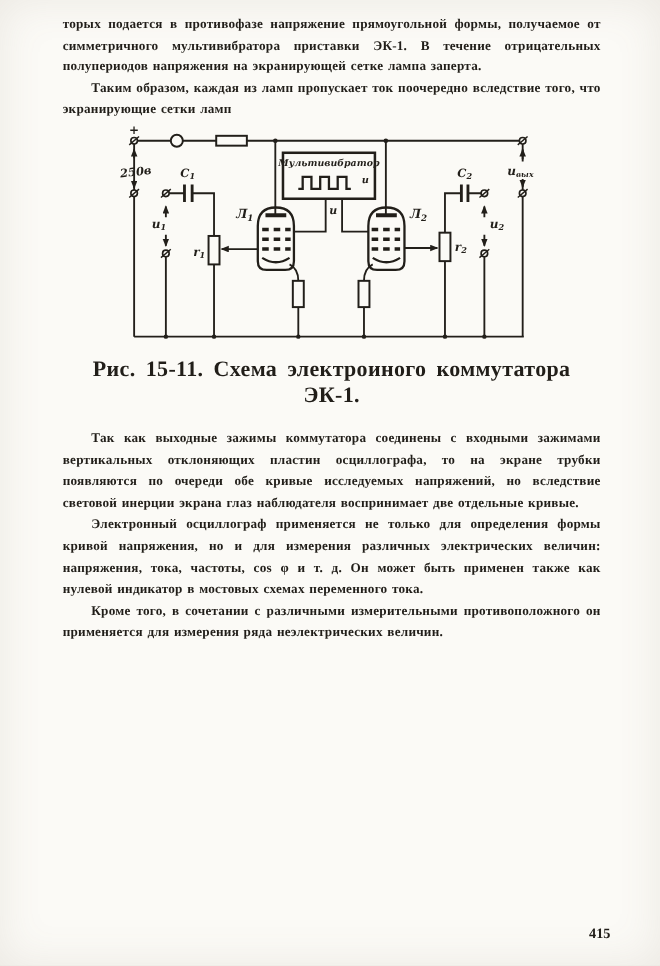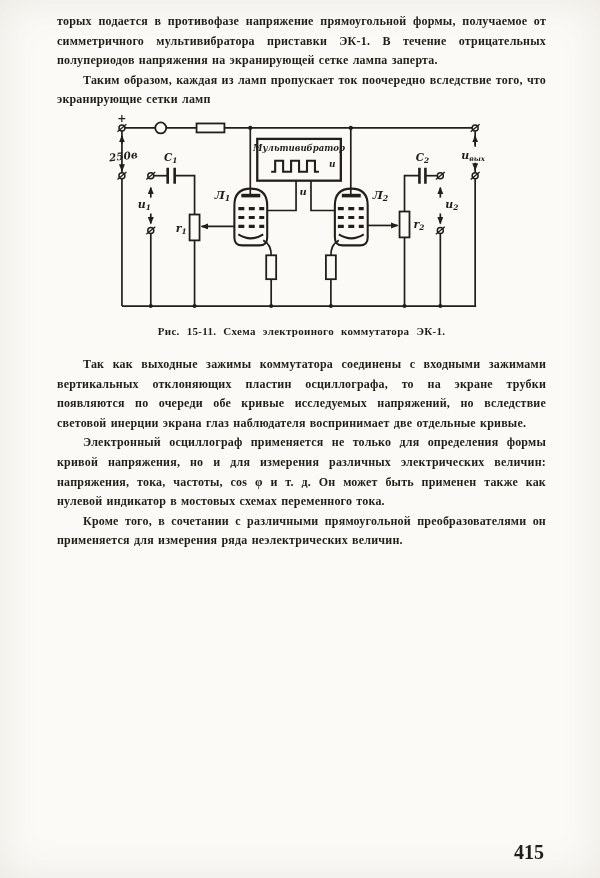--- a/index.html
+++ b/index.html
@@ -32,29 +32,29 @@
   }
   p.para.ind{text-indent:26px;}
   figure.fig{
     margin:4px 0 18px 0;
     padding:0;
   }
   .fig svg{display:block;margin-left:52px;}
   figcaption{
     margin-top:7px;
     text-align:center;
-    font-size:11px;
+    font-size:20px;
     font-weight:700;
     letter-spacing:.3px;
     word-spacing:4px;
   }
   .pagenum{
     position:absolute;
-    right:56px;top:841px;
-    font-size:20px;
+    right:45px;top:841px;
+    font-size:13px;
     font-weight:700;
   }
   
   .w{stroke:#221f1a;stroke-width:1.7;fill:none;}
   .w2{stroke:#221f1a;stroke-width:2.1;fill:none;}
   .comp{stroke:#221f1a;stroke-width:1.8;fill:#fbfaf6;}
   .compB{stroke:#221f1a;stroke-width:2.3;fill:#fbfaf6;}
   .bar{stroke:#221f1a;stroke-width:3.6;fill:none;}
   .grid{stroke:#221f1a;stroke-width:3.2;fill:none;stroke-dasharray:6 4.5;}
   .cap{stroke:#221f1a;stroke-width:2.6;fill:none;}
@@ -189,17 +189,17 @@
         <circle class="dot" cx="163" cy="193" r="2"></circle>
         <circle class="dot" cx="223" cy="193" r="2"></circle>
         <circle class="dot" cx="297" cy="193" r="2"></circle>
         <circle class="dot" cx="333" cy="193" r="2"></circle>
       </svg>
       <figcaption>Рис. 15-11. Схема электроиного коммутатора ЭК-1.</figcaption>
     </figure>
 
     <p class="para ind">Так как выходные зажимы коммутатора соединены с входными зажимами вертикальных отклоняющих пластин осциллографа, то на экране трубки появляются по очереди обе кривые исследуемых напряжений, но вследствие световой инерции экрана глаз наблюдателя воспринимает две отдельные кривые.</p>
     <p class="para ind">Электронный осциллограф применяется не только для определения формы кривой напряжения, но и для измерения различных электрических величин: напряжения, тока, частоты, cos φ и т. д. Он может быть применен также как нулевой индикатор в мостовых схемах переменного тока.</p>
-    <p class="para ind">Кроме того, в сочетании с различными прямоугольной преобразователями он применяется для измерения ряда неэлектрических величин.</p>
+    <p class="para ind">Кроме того, в сочетании с различными измерительными противоположного он применяется для измерения ряда неэлектрических величин.</p>
   </div>
 
   <div class="pagenum">415</div>
 </div>
 
 </body></html>

